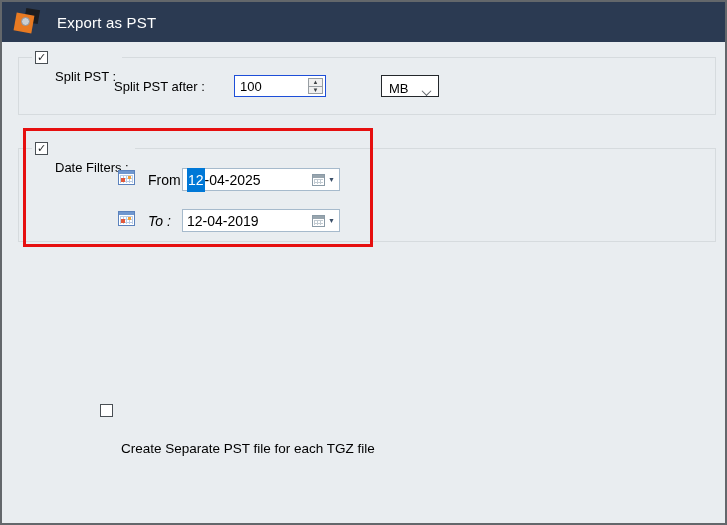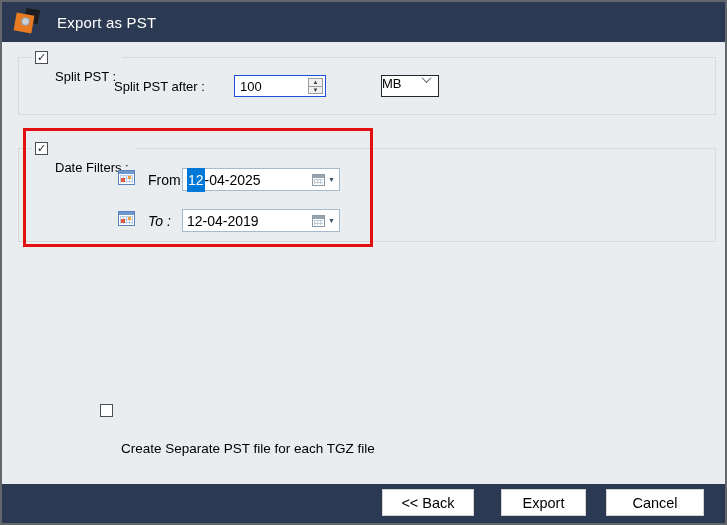--- a/index.html
+++ b/index.html
@@ -89,21 +89,21 @@
     display:flex; flex-direction:column;
   }
   .spin-btn {
     flex:1; display:flex; align-items:center; justify-content:center;
     font-size:6px; color:#3c4043; cursor:default;
   }
   .spin-btn.up { border-bottom:1px solid #989ea3; }
   .combo {
     position:absolute; left:362px; top:17px; width:58px; height:22px;
     background:#fff; border:1px solid #23272b;
-    display:flex; align-items:flex-start; 
+    display:flex; align-items:flex-end; padding-left:7px;
     font-size:13px; color:#000;
   }
   .combo-chev {
     margin-left:auto; margin-right:8px;
     width:7px; height:7px;
     border-right:1.6px solid #5f6469;
     border-bottom:1.6px solid #5f6469;
     transform:rotate(45deg) translate(-1px,-1px);
   }
   
@@ -240,20 +240,15 @@
     </div>
   </div>
 
   <div class="red-rect"></div>
 
   <div class="option-row">
     <span class="checkbox unchecked"></span>
     <span class="cb-label">Create Separate PST file for each TGZ file</span>
   </div>
 
-  <div class="footer">
-    <div class="btn btn-back">&lt;&lt; Back</div>
-    <div class="btn btn-export">Export</div>
-    <div class="btn btn-cancel">Cancel</div>
-  </div>
 
   <div class="win-border"></div>
 </div>
 
 </body></html>

